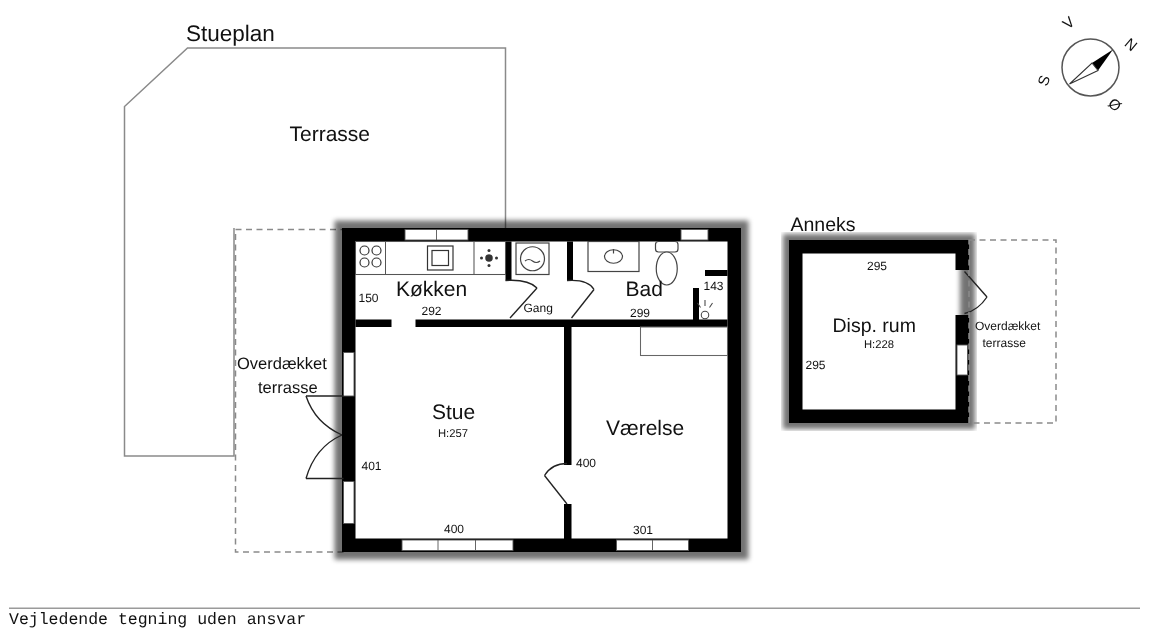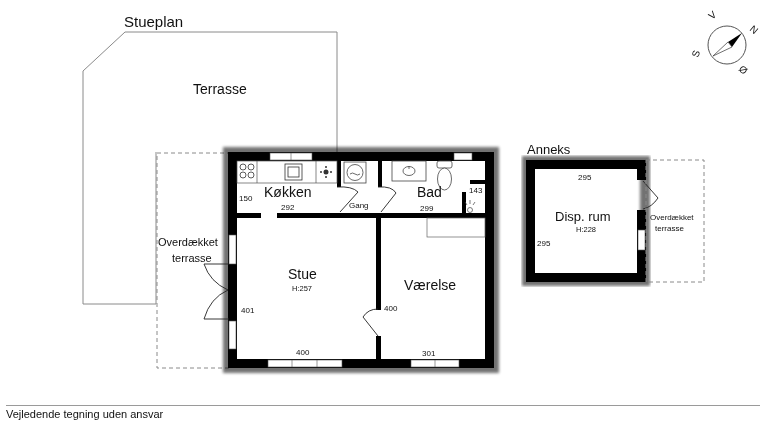--- a/index.html
+++ b/index.html
@@ -1,20 +1,20 @@
 <!DOCTYPE html>
 <html><head>
 <meta charset="utf-8">
 <style>
   html, body { margin: 0; padding: 0; background: #ffffff; }
   body { width: 768px; height: 422px; position: relative; overflow: hidden; font-family: "Liberation Sans", sans-serif; color: #111; }
   #plan { position: absolute; left: 0; top: 0; width: 768px; height: 422px; }
   .lbl { font-family: "Liberation Sans", sans-serif; fill: #111; }
   .footer-line { position: absolute; left: 6px; top: 405px; width: 754px; height: 1px; background: #9a9a9a; }
-  .footer-text { position: absolute; left: 6px; top: 408px; font-size: 11px; font-family: Liberation Sans, sans-serif; color: #111; }
+  .footer-text { position: absolute; left: 6px; top: 408px; font-size: 11px; font-family: Liberation Mono, monospace; color: #111; }
 </style>
 </head>
 <body>
 
 <svg id="plan" viewBox="0 0 768 422" xmlns="http://www.w3.org/2000/svg">
   <defs>
     <filter id="soft" x="-5%" y="-5%" width="110%" height="110%">
       <feGaussianBlur stdDeviation="1.6"></feGaussianBlur>
     </filter>
   </defs>

